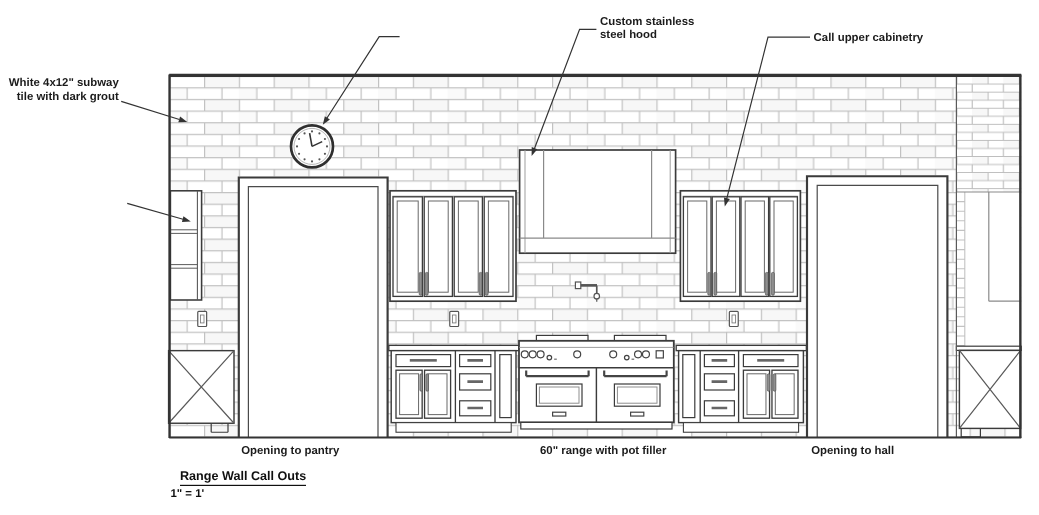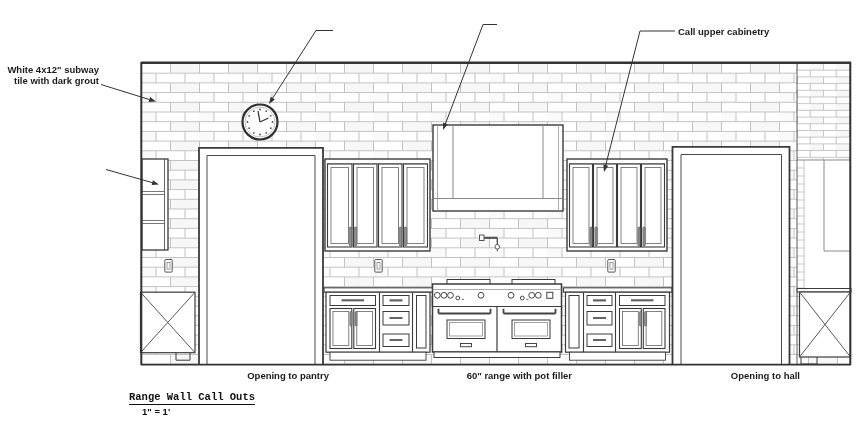--- a/index.html
+++ b/index.html
@@ -1,21 +1,21 @@
 <!DOCTYPE html>
 <html><head>
 <meta charset="utf-8">
 <style>
   html,body { margin:0; padding:0; background:#ffffff; }
   .stage { position:relative; width:866px; height:429px; background:#ffffff; overflow:hidden;
            font-family:"Liberation Sans", sans-serif; }
   .stage svg { position:absolute; left:0; top:0; }
   .lbl { position:absolute; font-weight:700; font-size:9.5px; line-height:1.2; color:#1b1b1b;
          white-space:pre-line; }
-  .ctr { text-align:right; }
+  .ctr { text-align:left; }
   .rgt { text-align:right; }
   .title { position:absolute; font-weight:700; font-size:10.5px; color:#101010;
            border-bottom:1.6px solid #101010; padding-bottom:1px; white-space:nowrap; }
   .scale { position:absolute; font-weight:700; font-size:9.5px; color:#101010; white-space:nowrap; }
 </style>
 </head>
 <body>
 
 <div class="stage">
 
@@ -267,22 +267,24 @@
     <polygon points="604,172 603.3,164.6 608.2,165.8" fill="#333333" stroke="none"></polygon>
     <path d="M101 84.5 L149.5 99.6"></path>
     <polygon points="156,101.6 148.6,101.9 150.1,97.1" fill="#333333" stroke="none"></polygon>
     <path d="M106 169.5 L152.5 182.7"></path>
     <polygon points="159,184.5 151.6,185.0 152.9,180.2" fill="#333333" stroke="none"></polygon>
   </g>
 </svg>
 
 <div class="lbl rgt" style="left:4px; top:64px; width:95px;">White 4x12" subway
 tile with dark grout</div>
+<div class="lbl" style="left:500px; top:13px; width:92px;">Custom stainless
+steel hood</div>
 <div class="lbl" style="left:678px; top:26px; width:130px;">Call upper cabinetry</div>
 
 <div class="lbl ctr" style="left:201px; top:370px; width:128px;">Opening to pantry</div>
 <div class="lbl ctr" style="left:450px; top:370px; width:122px;">60" range with pot filler</div>
 <div class="lbl ctr" style="left:676px; top:370px; width:124px;">Opening to hall</div>
 
-<div class="title" style="left:129px; top:391px;font-family:Liberation Mono, monospace;">Range Wall Call Outs</div>
+<div class="title" style="left:150px; top:391px;">Range Wall Call Outs</div>
 <div class="scale" style="left:142px; top:406px;">1" = 1'</div>
 
 </div>
 
 </body></html>

